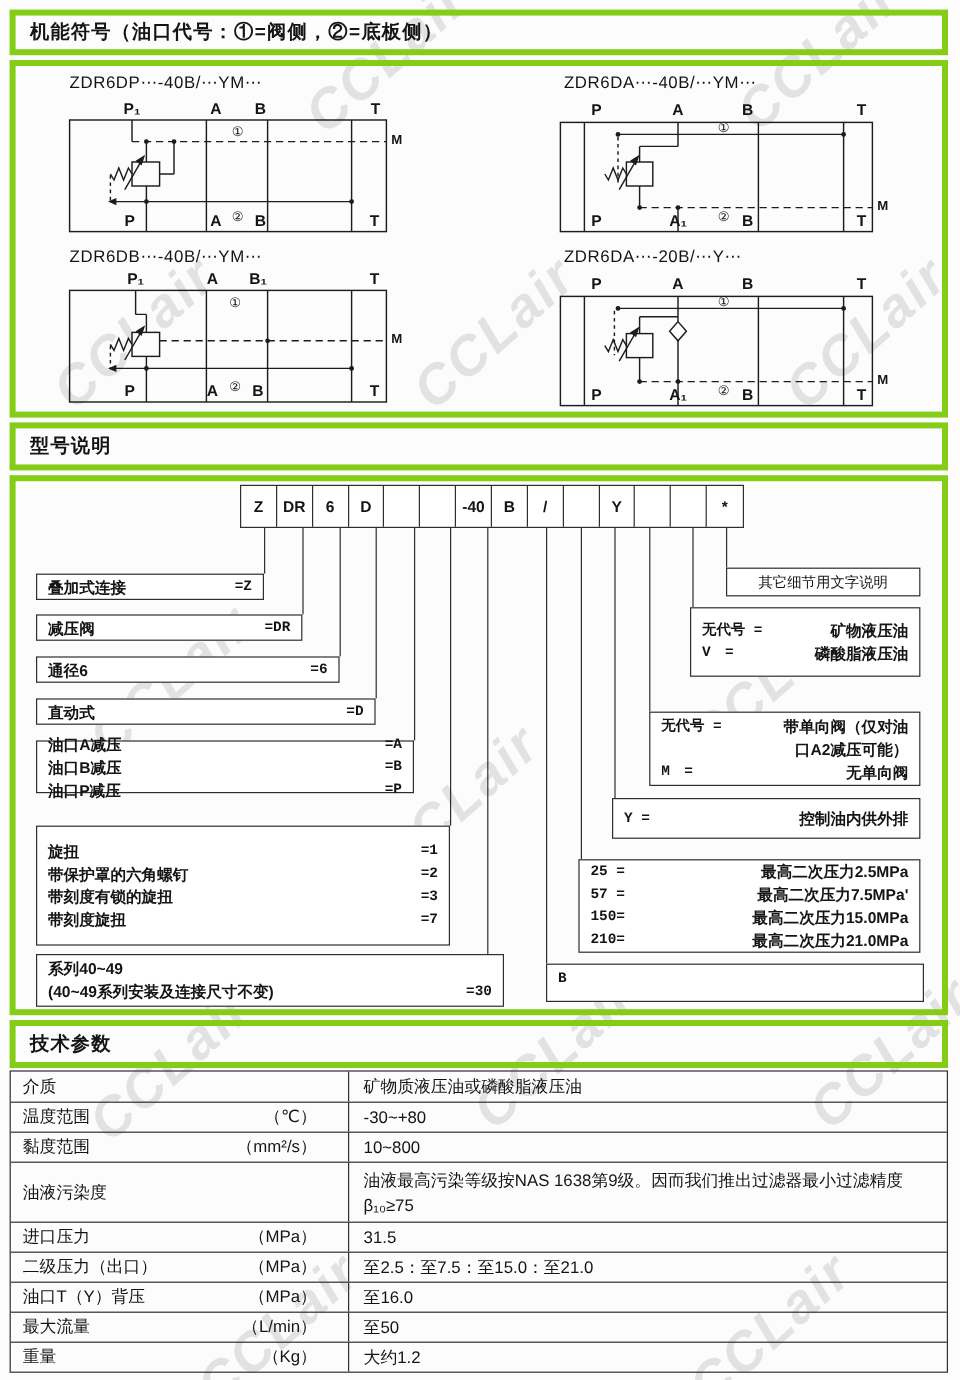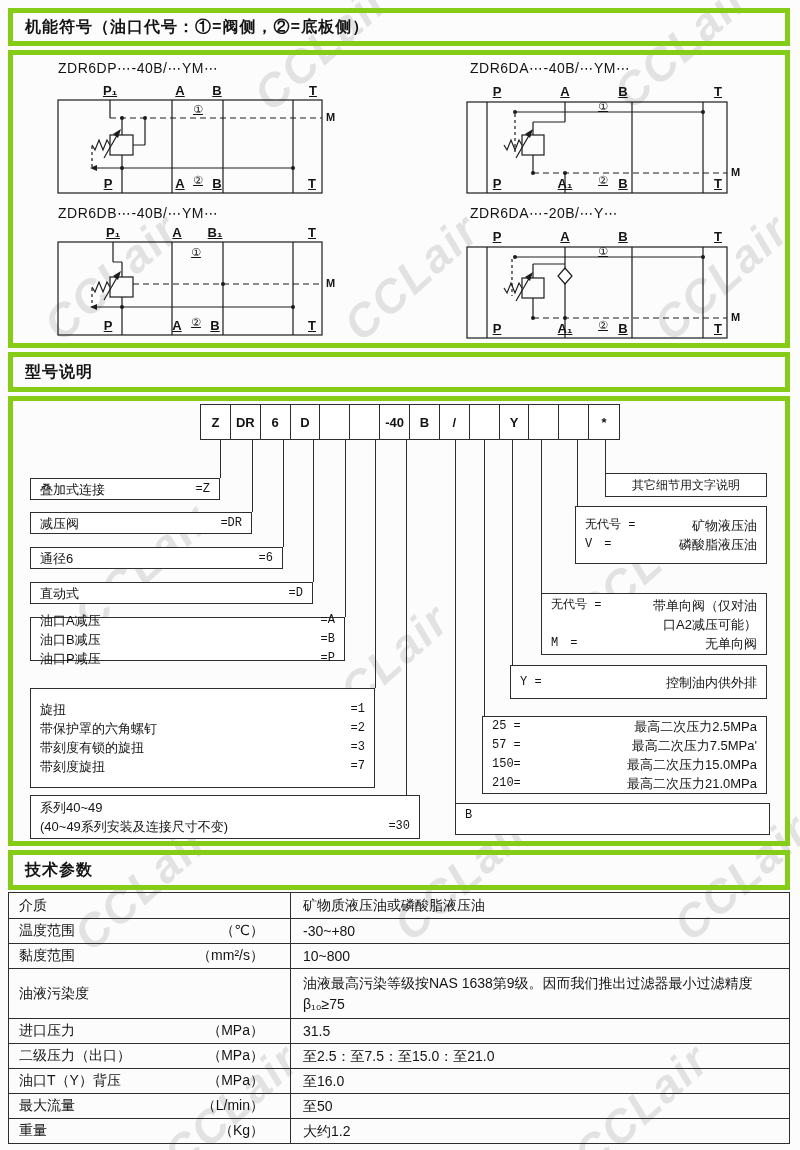--- a/index.html
+++ b/index.html
@@ -4,35 +4,35 @@
 <style>
   html,body{margin:0;padding:0;background:#e8e8e8;}
   #page{position:relative;width:800px;height:1150px;background:#fcfcfc;margin:0 auto;
         font-family:"Liberation Sans","DejaVu Sans",sans-serif;color:#141414;overflow:hidden;}
   .box{position:absolute;border:5px solid #84cc16;background:transparent;box-sizing:border-box;font-family:Liberation Mono, monospace;}
   .titlebar{display:flex;align-items:center;padding-left:12px;font-size:16px;font-weight:bold;letter-spacing:1px;}
   
   .wm{position:absolute;z-index:0;font-size:46px;font-weight:bold;font-style:italic;
       color:#b9b9b9;opacity:.38;transform:rotate(-42deg);letter-spacing:2px;pointer-events:none;}
   
-  .plabel{position:absolute;z-index:3;font-size:13px;font-weight:bold;transform:translateX(-50%);white-space:nowrap;text-decoration:underline;}
+  .plabel{position:absolute;z-index:3;font-size:13px;font-weight:bold;transform:translateX(-50%);white-space:nowrap;}
   .small{font-size:11px;font-weight:normal;}
   .dtitle{position:absolute;z-index:3;font-size:14px;white-space:nowrap;letter-spacing:.5px;}
   .mlab{position:absolute;z-index:3;font-size:11px;font-weight:bold;}
   svg.lines{position:absolute;left:0;top:0;z-index:2;}
   
   #codestrip{position:absolute;left:200px;top:404px;width:420px;height:36px;z-index:3;
              display:grid;grid-template-columns:repeat(14,1fr);border:1px solid #2e2e2e;box-sizing:border-box;background:#fff;}
   #codestrip .cell{border-right:1px solid #2e2e2e;display:flex;align-items:center;justify-content:center;
                    font-size:13px;font-weight:bold;box-sizing:border-box;}
   #codestrip .cell:last-child{border-right:none;}
   .cl{position:absolute;width:1px;background:#2e2e2e;z-index:1;}
   .mbox{position:absolute;border:1px solid #2e2e2e;box-sizing:border-box;background:#fff;z-index:3;
         font-size:13px;display:flex;flex-direction:column;justify-content:center;padding:2px 0;}
-  .mrow{display:flex;justify-content:space-between;align-items:center;padding:0 9px;line-height:19px;white-space:nowrap;}
+  .mrow{display:flex;justify-content:space-between;align-items:center;padding:0 9px;line-height:19px;white-space:nowrap;font-weight:bold;}
   .mrow .code{font-family:"Liberation Mono","DejaVu Sans Mono",monospace;font-size:12px;}
   .centered{align-items:center;justify-content:center;display:flex;flex-direction:row;}
   
   #spectable{position:absolute;left:8px;top:892px;width:782px;border:1px solid #2e2e2e;box-sizing:border-box;z-index:3;background:transparent;}
   .trow{display:flex;border-top:1px solid #2e2e2e;box-sizing:border-box;}
   .trow:first-child{border-top:none;}
   .tname{width:282px;box-sizing:border-box;border-right:1px solid #2e2e2e;display:flex;
          justify-content:space-between;align-items:center;padding:0 26px 0 10px;font-size:14px;}
   .tval{flex:1;display:flex;align-items:center;padding:2px 0 2px 12px;font-size:14px;line-height:21px;}
   .h25{height:25px;} .h50{height:50px;}

